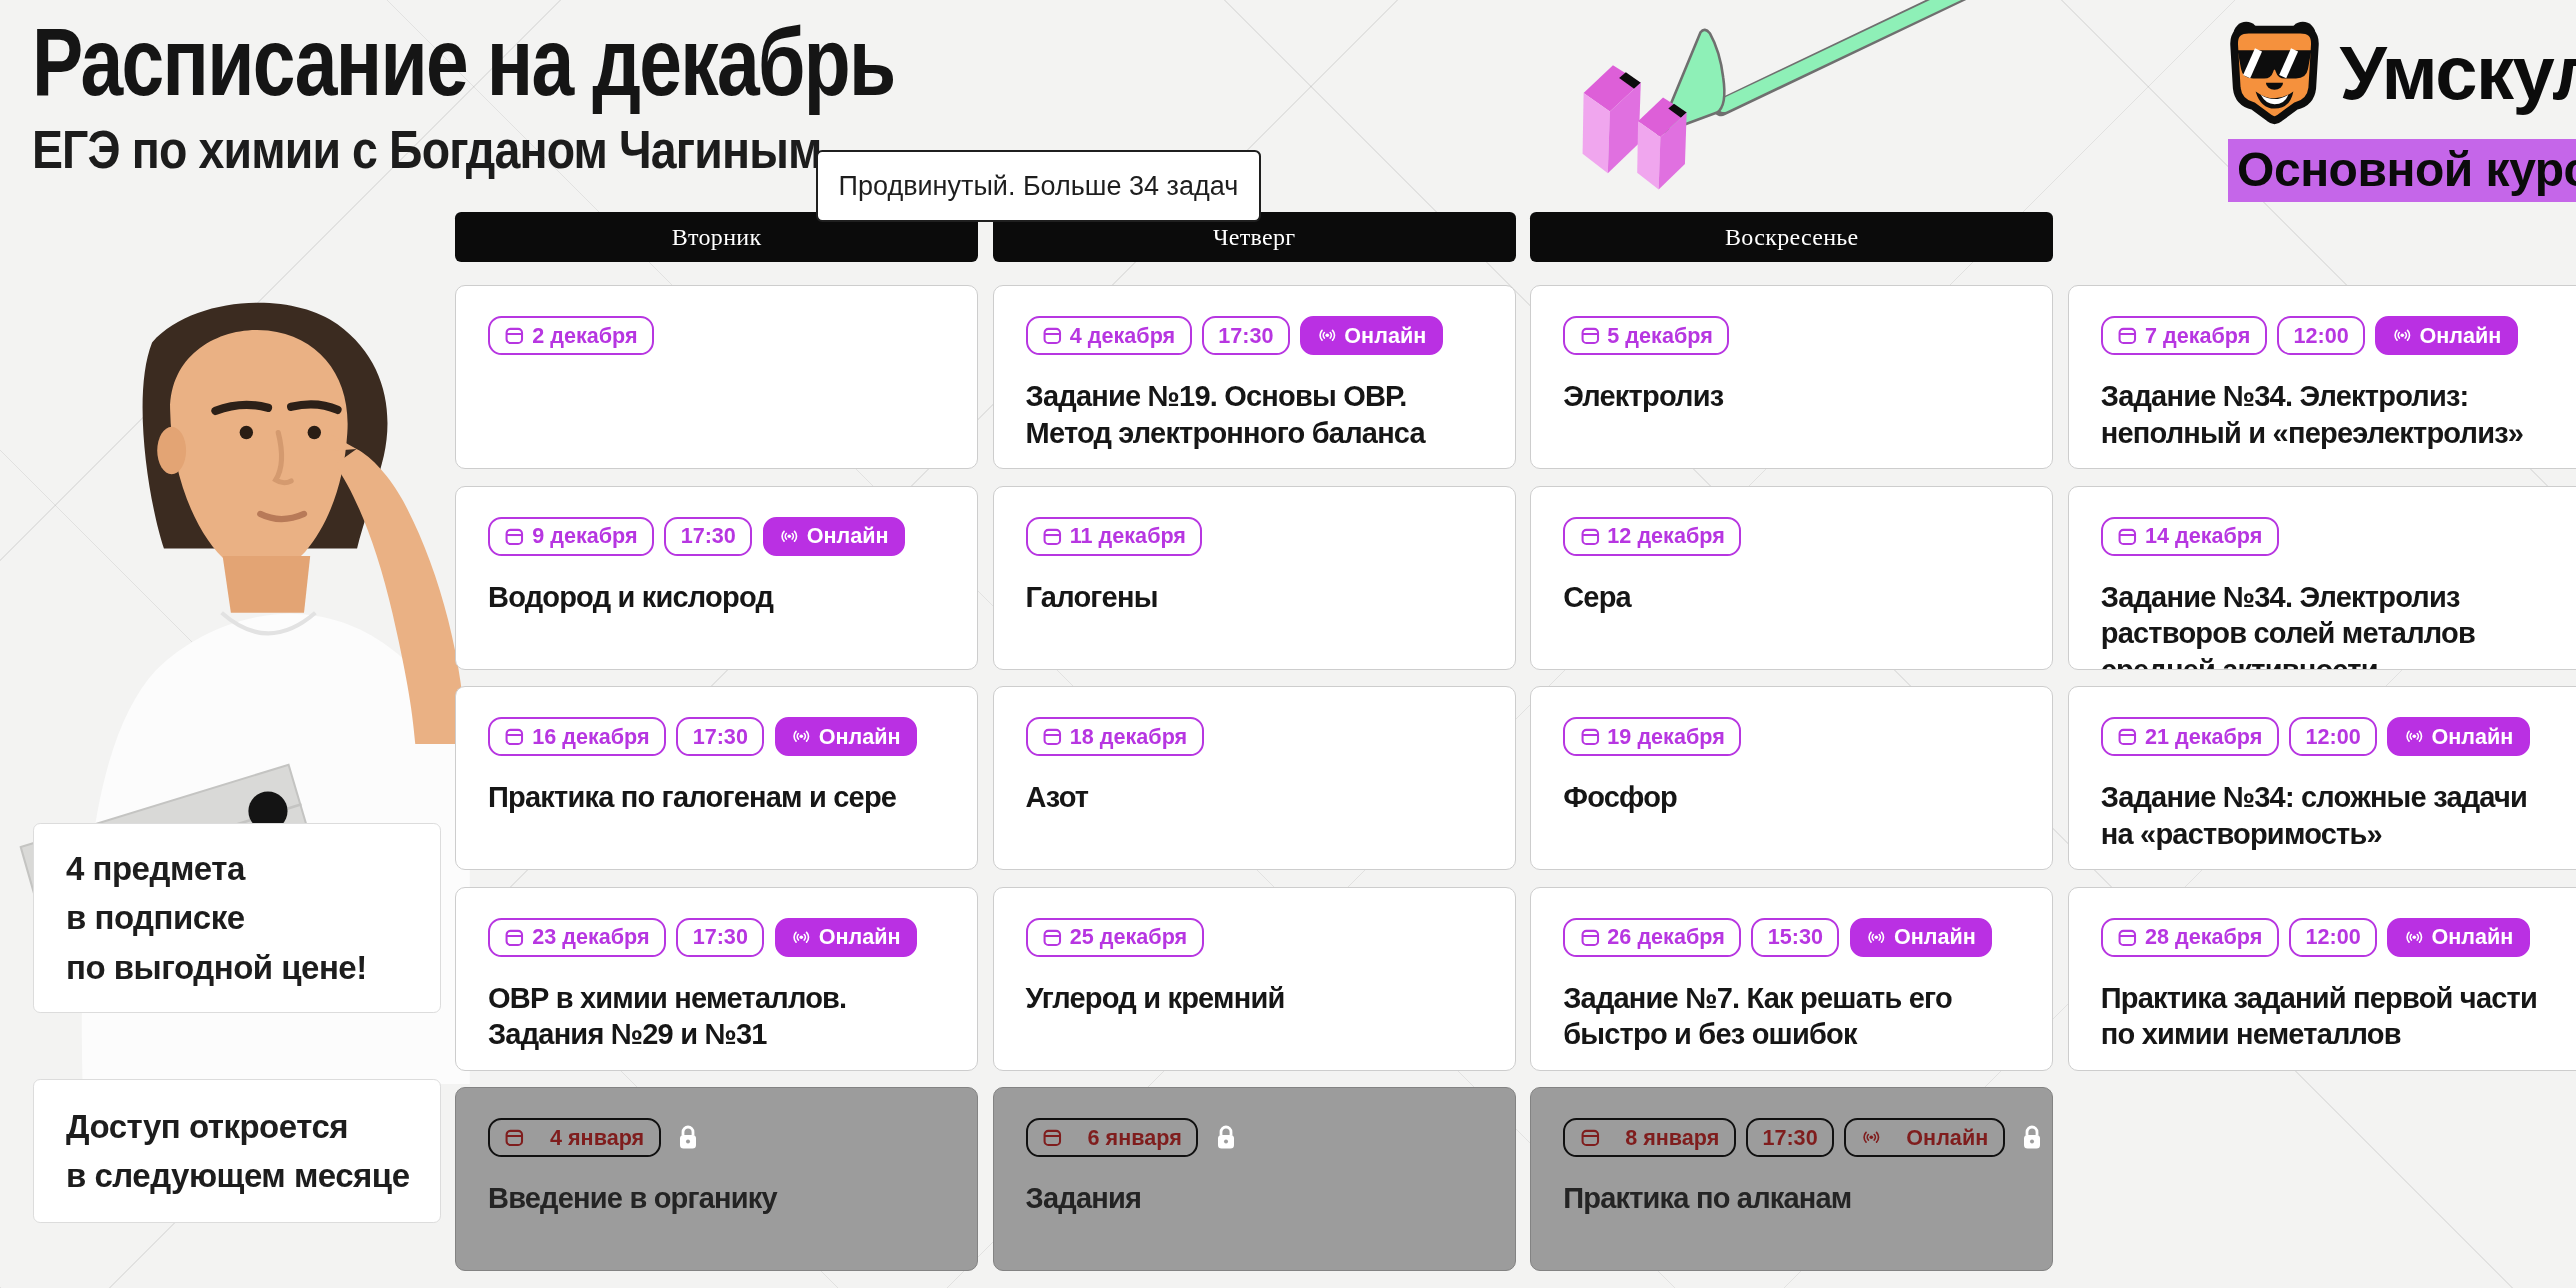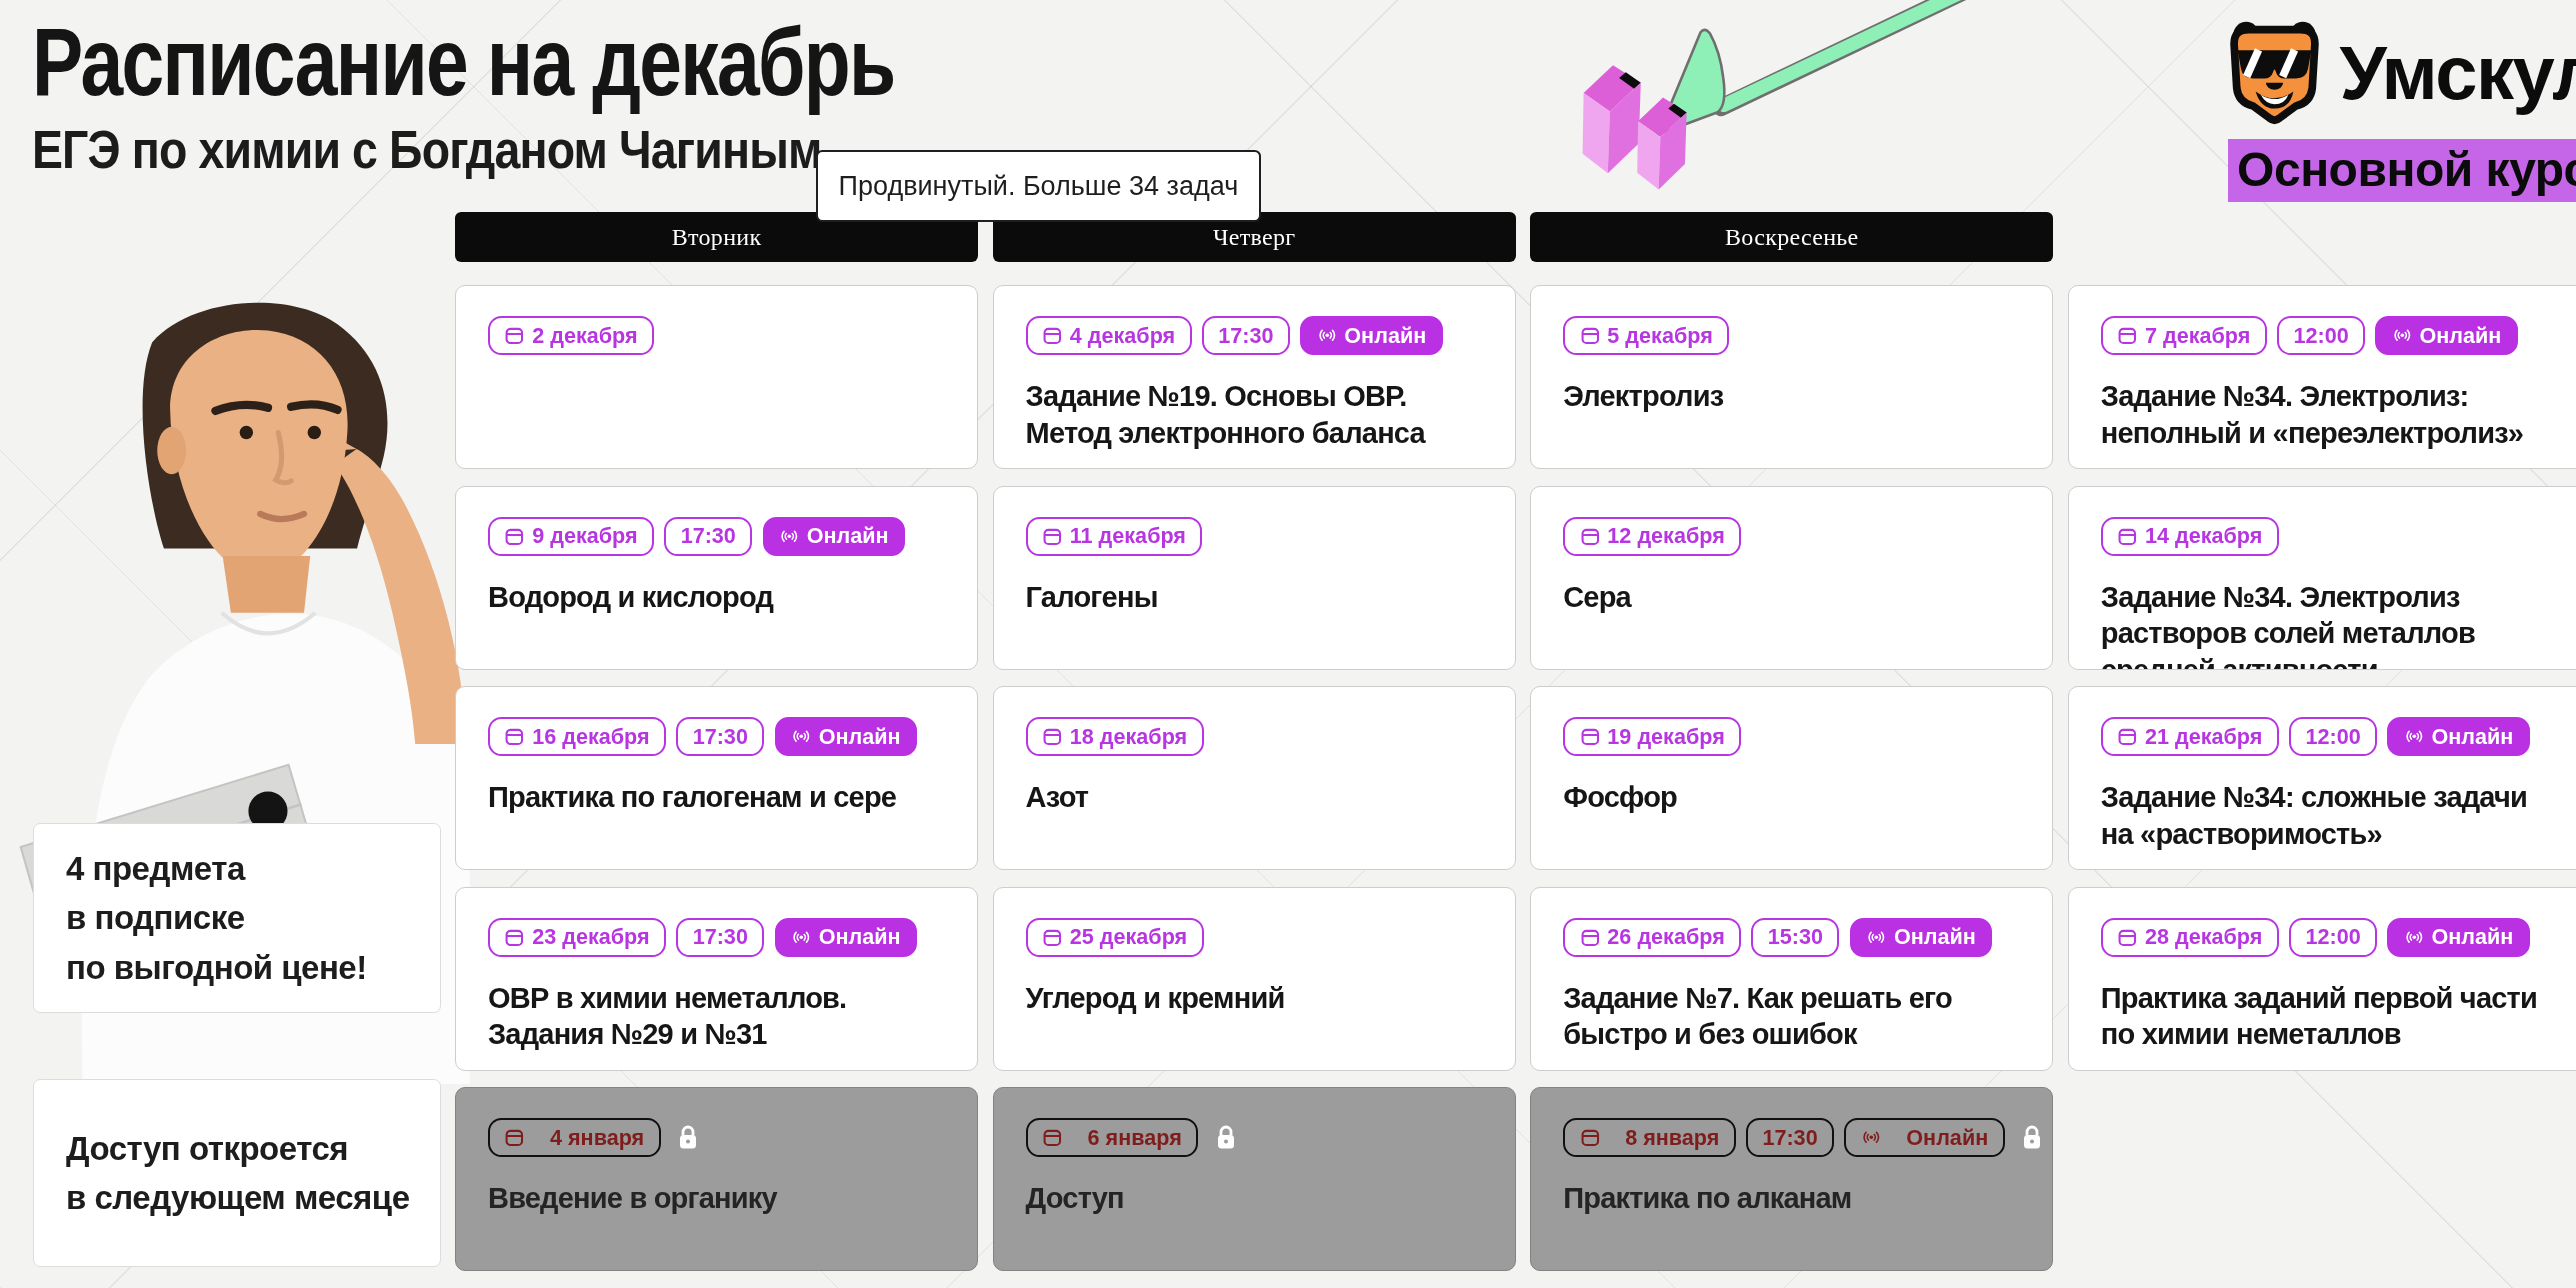--- a/index.html
+++ b/index.html
@@ -89,21 +89,21 @@
 
   
   .side-card {
     position:absolute; left:33px; width:408px; background:#fff;
     border:1.5px solid #dcdcdc; border-radius:7.2px; z-index:3;
     display:flex; align-items:center; padding:0 20.6px 0 32px;
     font-size:33px; font-weight:600; letter-spacing:-0.5px; line-height:1.5;
     color:#1d1d1d; white-space:pre-line;
   }
   .side-card.first  { top:823px; height:190px; }
-  .side-card.second { top:1079px; height:188px; }
+  .side-card.second { top:1079px; height:144px; }
 </style>
 </head>
 <body>
 
 <div class="title-block">
   <div class="page-title">Расписание на декабрь</div>
   <div class="subtitle-row">
     <div class="page-subtitle">ЕГЭ по химии с Богданом Чагиным</div>
   </div>
 </div>
@@ -472,21 +472,21 @@
             <line x1="3.5" y1="10.5" x2="20.5" y2="10.5" stroke="currentColor" stroke-width="2.4"></line>
           </svg>
           <span>6 января</span>
         </span>
         <svg class="lock" viewBox="0 0 24 28">
           <path d="M7 12 V8.5 a5 5 0 0 1 10 0 V12" fill="none" stroke="#fff" stroke-width="2.8"></path>
           <rect x="4" y="11.5" width="16" height="13.5" rx="3.5" fill="#fff"></rect>
           <circle cx="12" cy="18" r="2" fill="#9c9c9c"></circle>
         </svg>
       </div>
-      <div class="card-title">Доступ</div>
+      <div class="card-title">Задания</div>
     </div>
     <div class="card locked">
       <div class="chip-row">
         <span class="chip">
           <svg class="cicon" viewBox="0 0 24 24">
             <rect x="3" y="4.5" width="18" height="16.5" rx="4.5" fill="none" stroke="currentColor" stroke-width="2.4"></rect>
             <line x1="3.5" y1="10.5" x2="20.5" y2="10.5" stroke="currentColor" stroke-width="2.4"></line>
           </svg>
           <span>8 января</span>
         </span>

